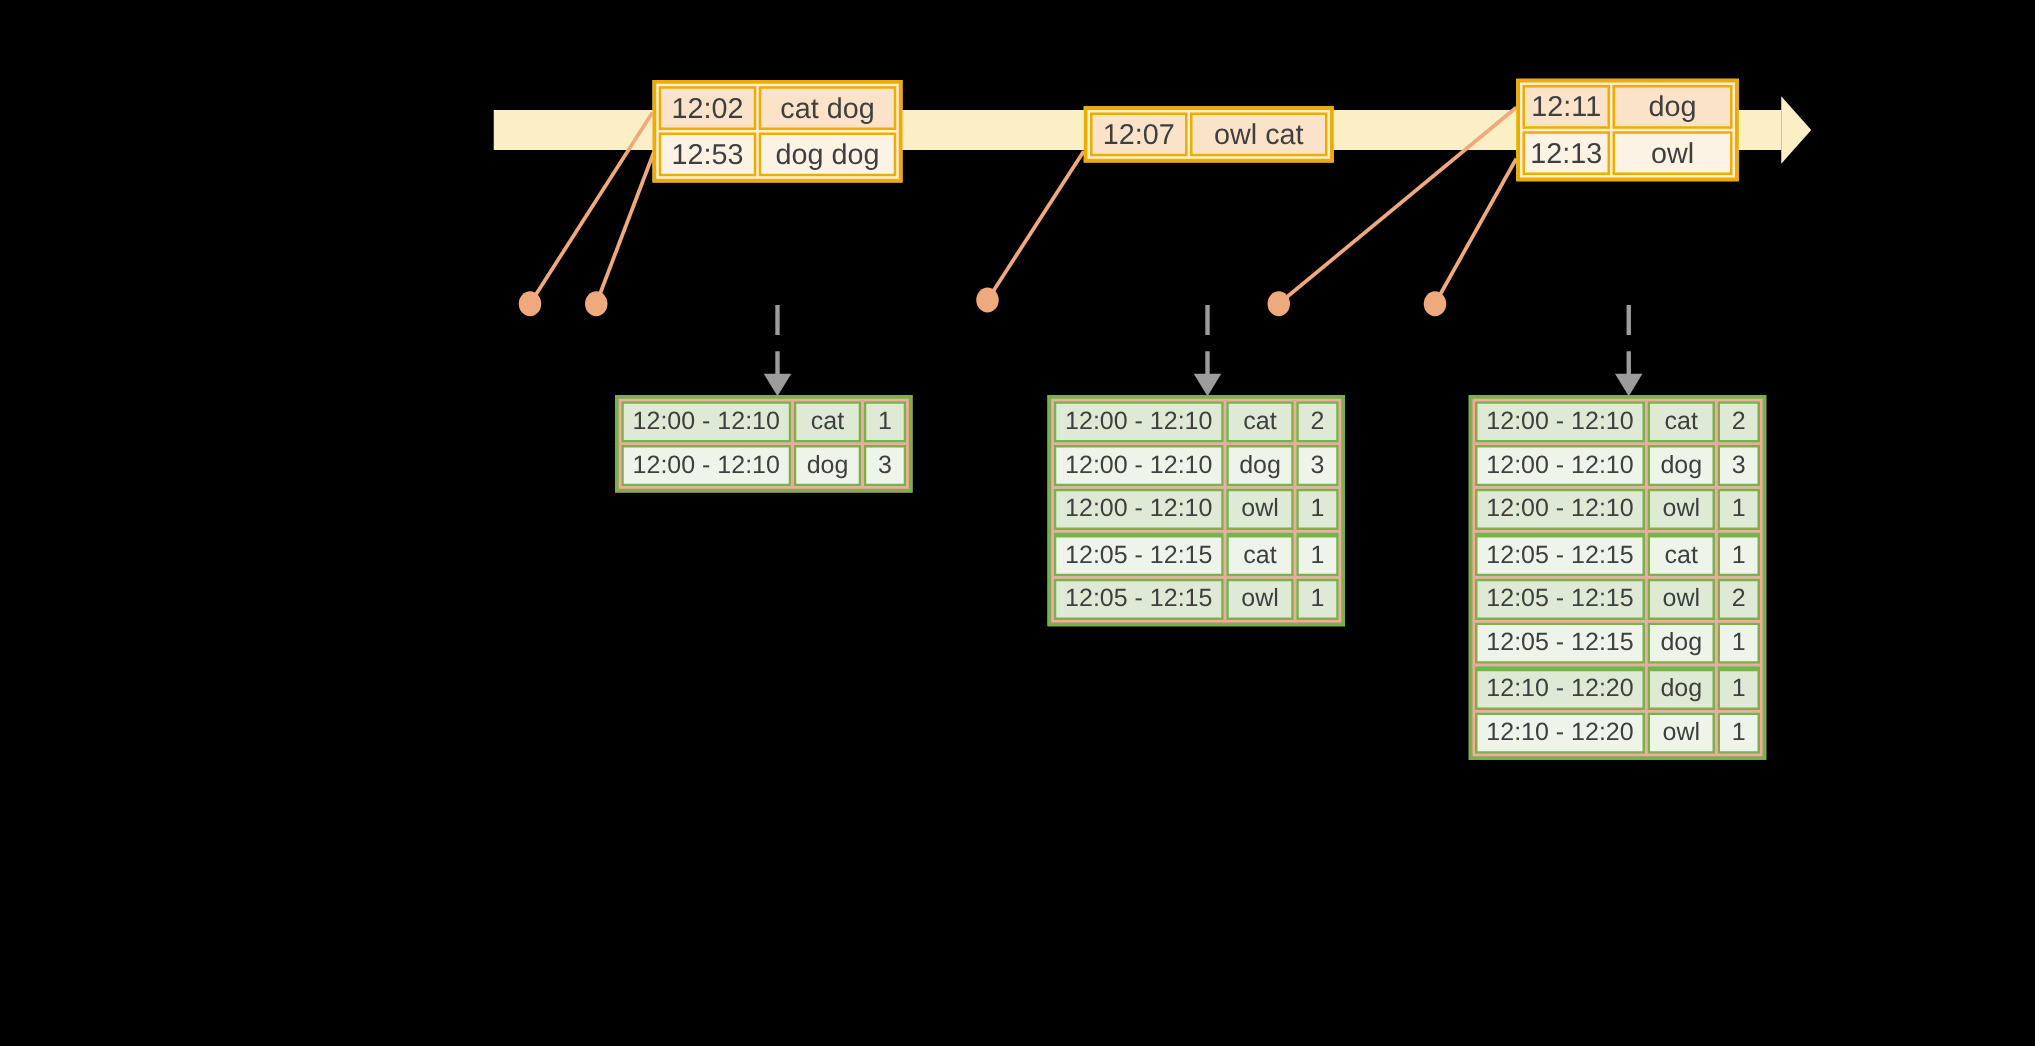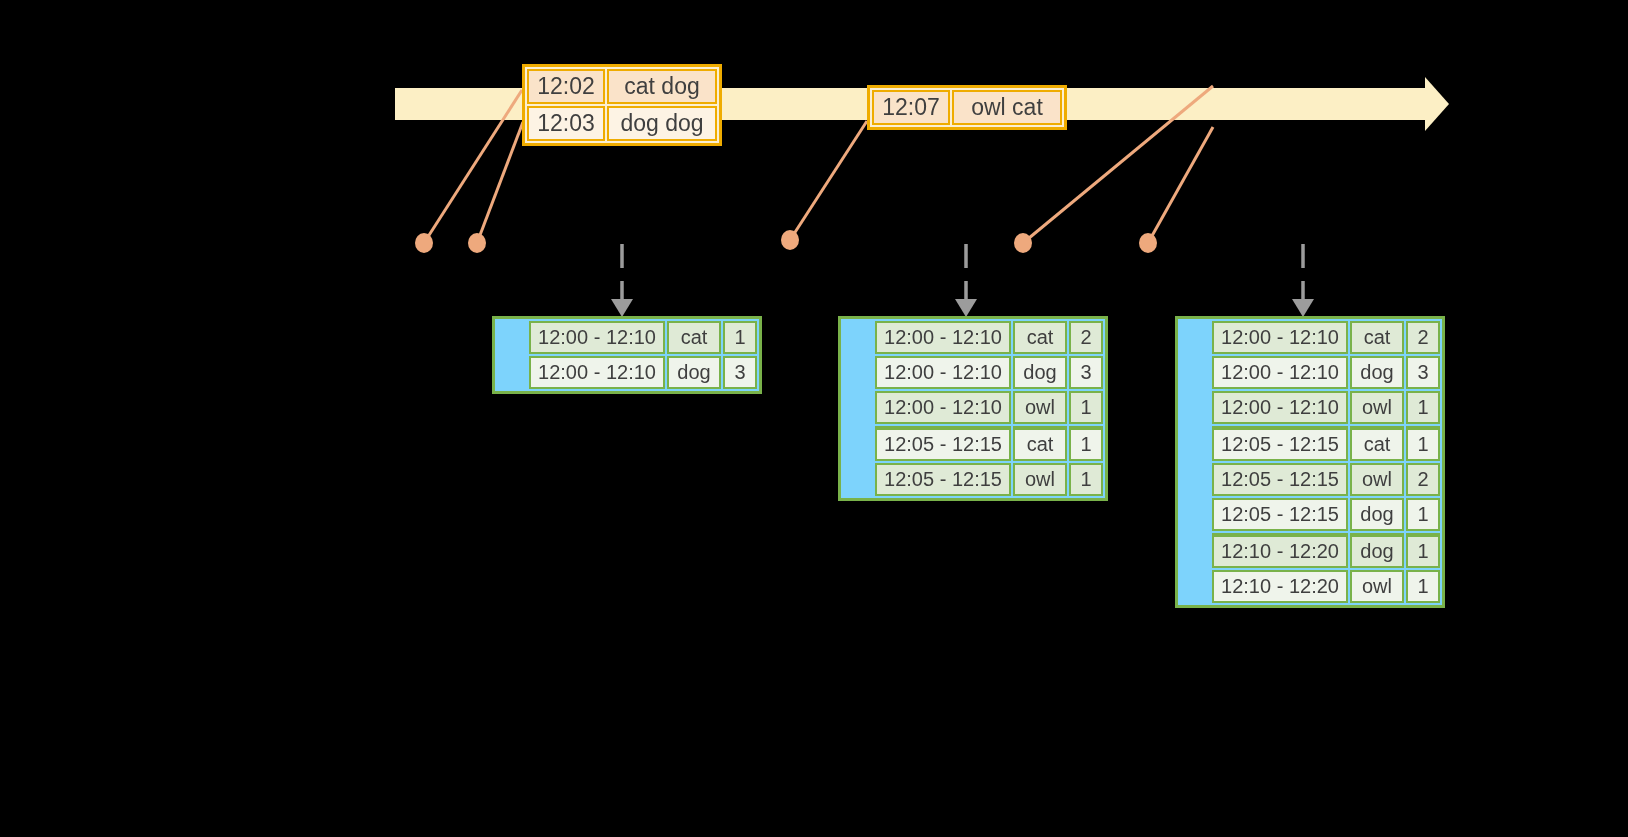--- a/index.html
+++ b/index.html
@@ -28,21 +28,21 @@
     color:var(--ink);font-size:23px;height:31px;padding:0 2px;
   }
   .event-table tr:nth-child(odd) td{background:var(--peach-row);}
   .event-table tr:nth-child(even) td{background:var(--cream-row);}
   #event-b td{background:var(--peach-row);margin-top:19px;}
   #event-a{left:522px;top:64px;} #event-b{left:867px;top:85px;} #event-c{left:1213px;top:63px;}
   .col-ev-time{width:78px;} .col-ev-words{width:110px;}
   #event-c .col-ev-time{width:70px;} #event-c .col-ev-words{width:96px;}
 
   .result-table{
-    position:absolute;border:3px solid var(--green);background:#7dd3fc;padding-left:32px;
+    position:absolute;border:3px solid var(--green);background:#fca5a5;
   }
   .result-table td{
     border:2px solid var(--green);text-align:center;vertical-align:middle;
     color:var(--ink);font-size:20px;height:29px;padding:0 2px;
   }
   .result-table tr:nth-child(odd) td{background:var(--row-dark);}
   .result-table tr:nth-child(even) td{background:var(--row-light);}
   .result-table tr.group-start td{border-top-width:4px;}
   #result-1{left:492px;top:316px;} #result-2{left:838px;top:316px;} #result-3{left:1175px;top:316px;}
   .col-window{width:136px;} .col-word{width:54px;} .col-count{width:34px;}
@@ -83,34 +83,51 @@
         <col class="col-ev-time">
         <col class="col-ev-words">
       </colgroup>
     <tbody>
   <tr>
     <td>12:02</td>
     <td>cat dog</td>
   </tr>
 
   <tr>
-    <td>12:03</td>
+    <td>12:53</td>
     <td>dog dog</td>
   </tr>
 </tbody>
   </table>
   <table id="event-b" class="event-table">
     <colgroup>
         <col class="col-ev-time">
         <col class="col-ev-words">
       </colgroup>
     <tbody>
   <tr>
     <td>12:07</td>
     <td>owl cat</td>
+  </tr>
+</tbody>
+  </table>
+  <table id="event-c" class="event-table">
+    <colgroup>
+        <col class="col-ev-time">
+        <col class="col-ev-words">
+      </colgroup>
+    <tbody>
+  <tr>
+    <td>12:11</td>
+    <td>dog</td>
+  </tr>
+
+  <tr>
+    <td>12:13</td>
+    <td>owl</td>
   </tr>
 </tbody>
   </table>
 
   <table id="result-1" class="result-table">
     <colgroup>
         <col class="col-window">
         <col class="col-word">
         <col class="col-count">
       </colgroup>

